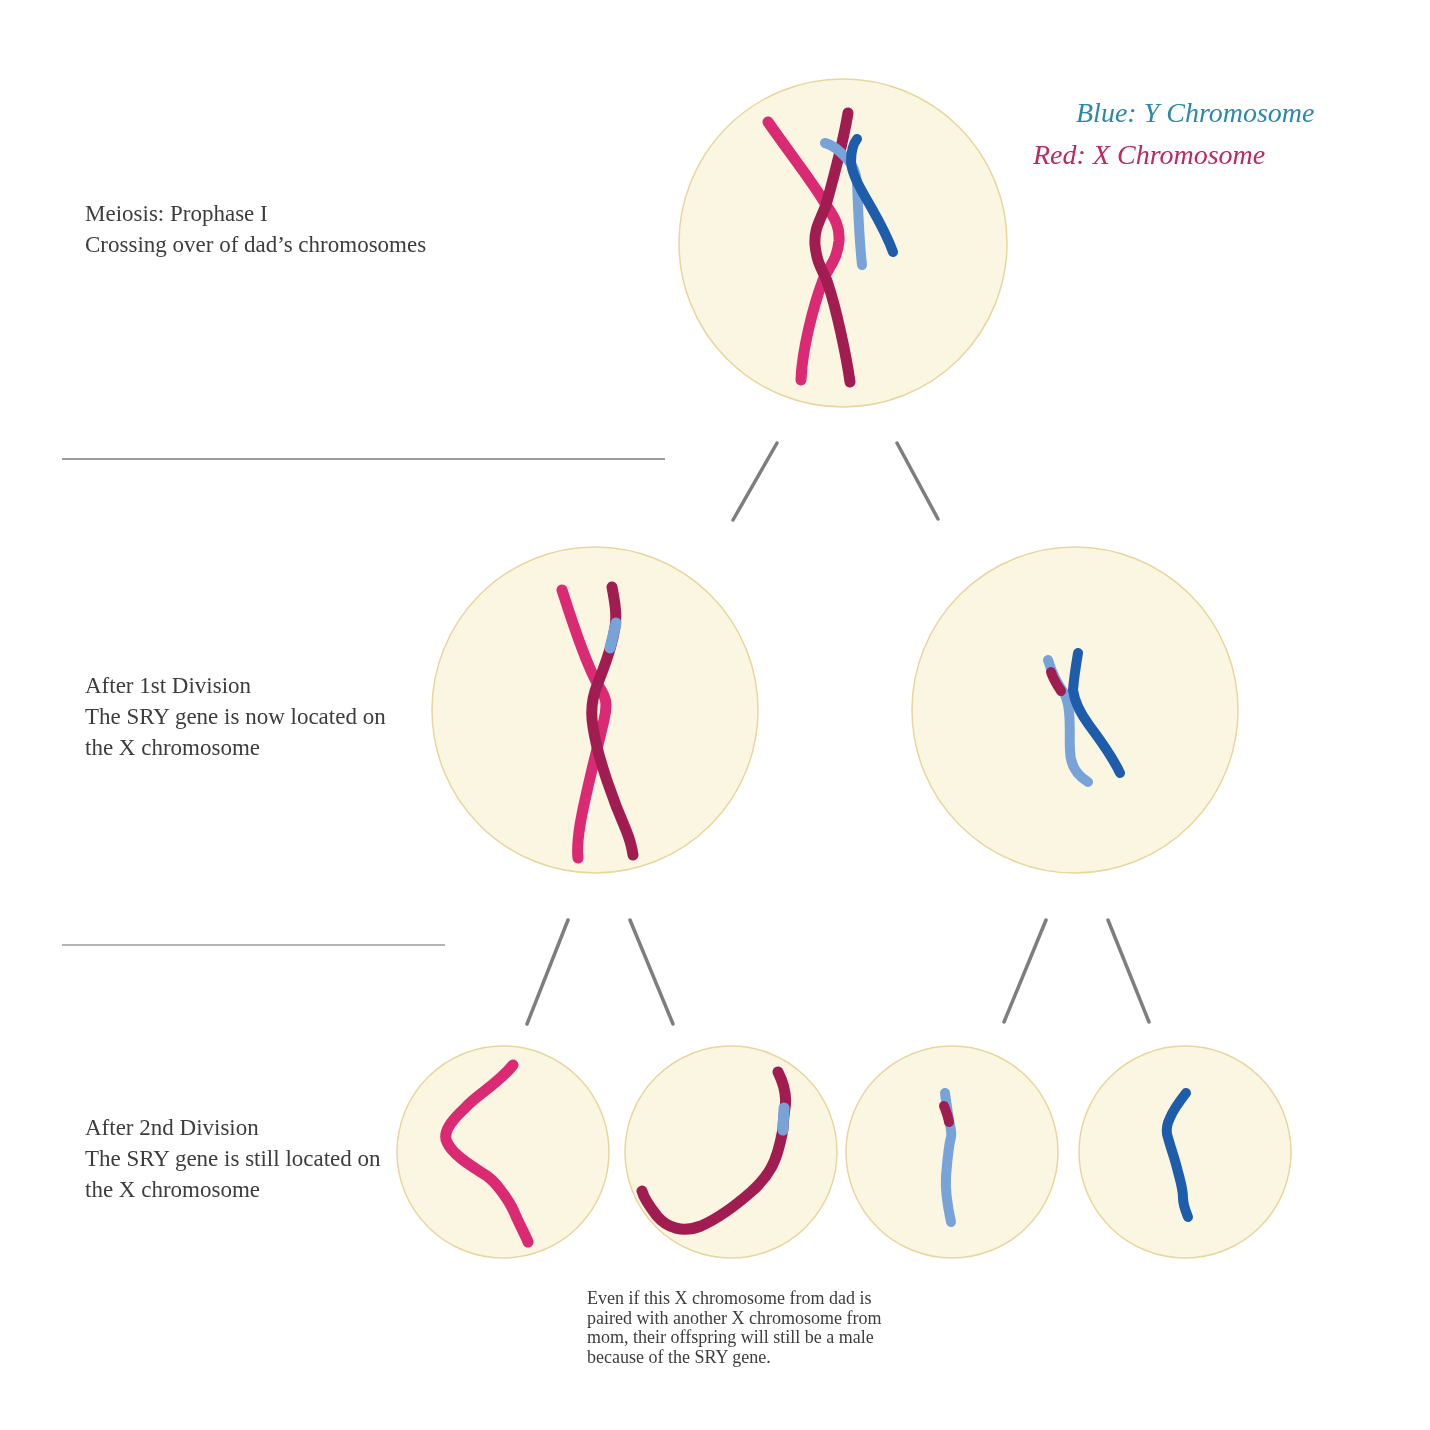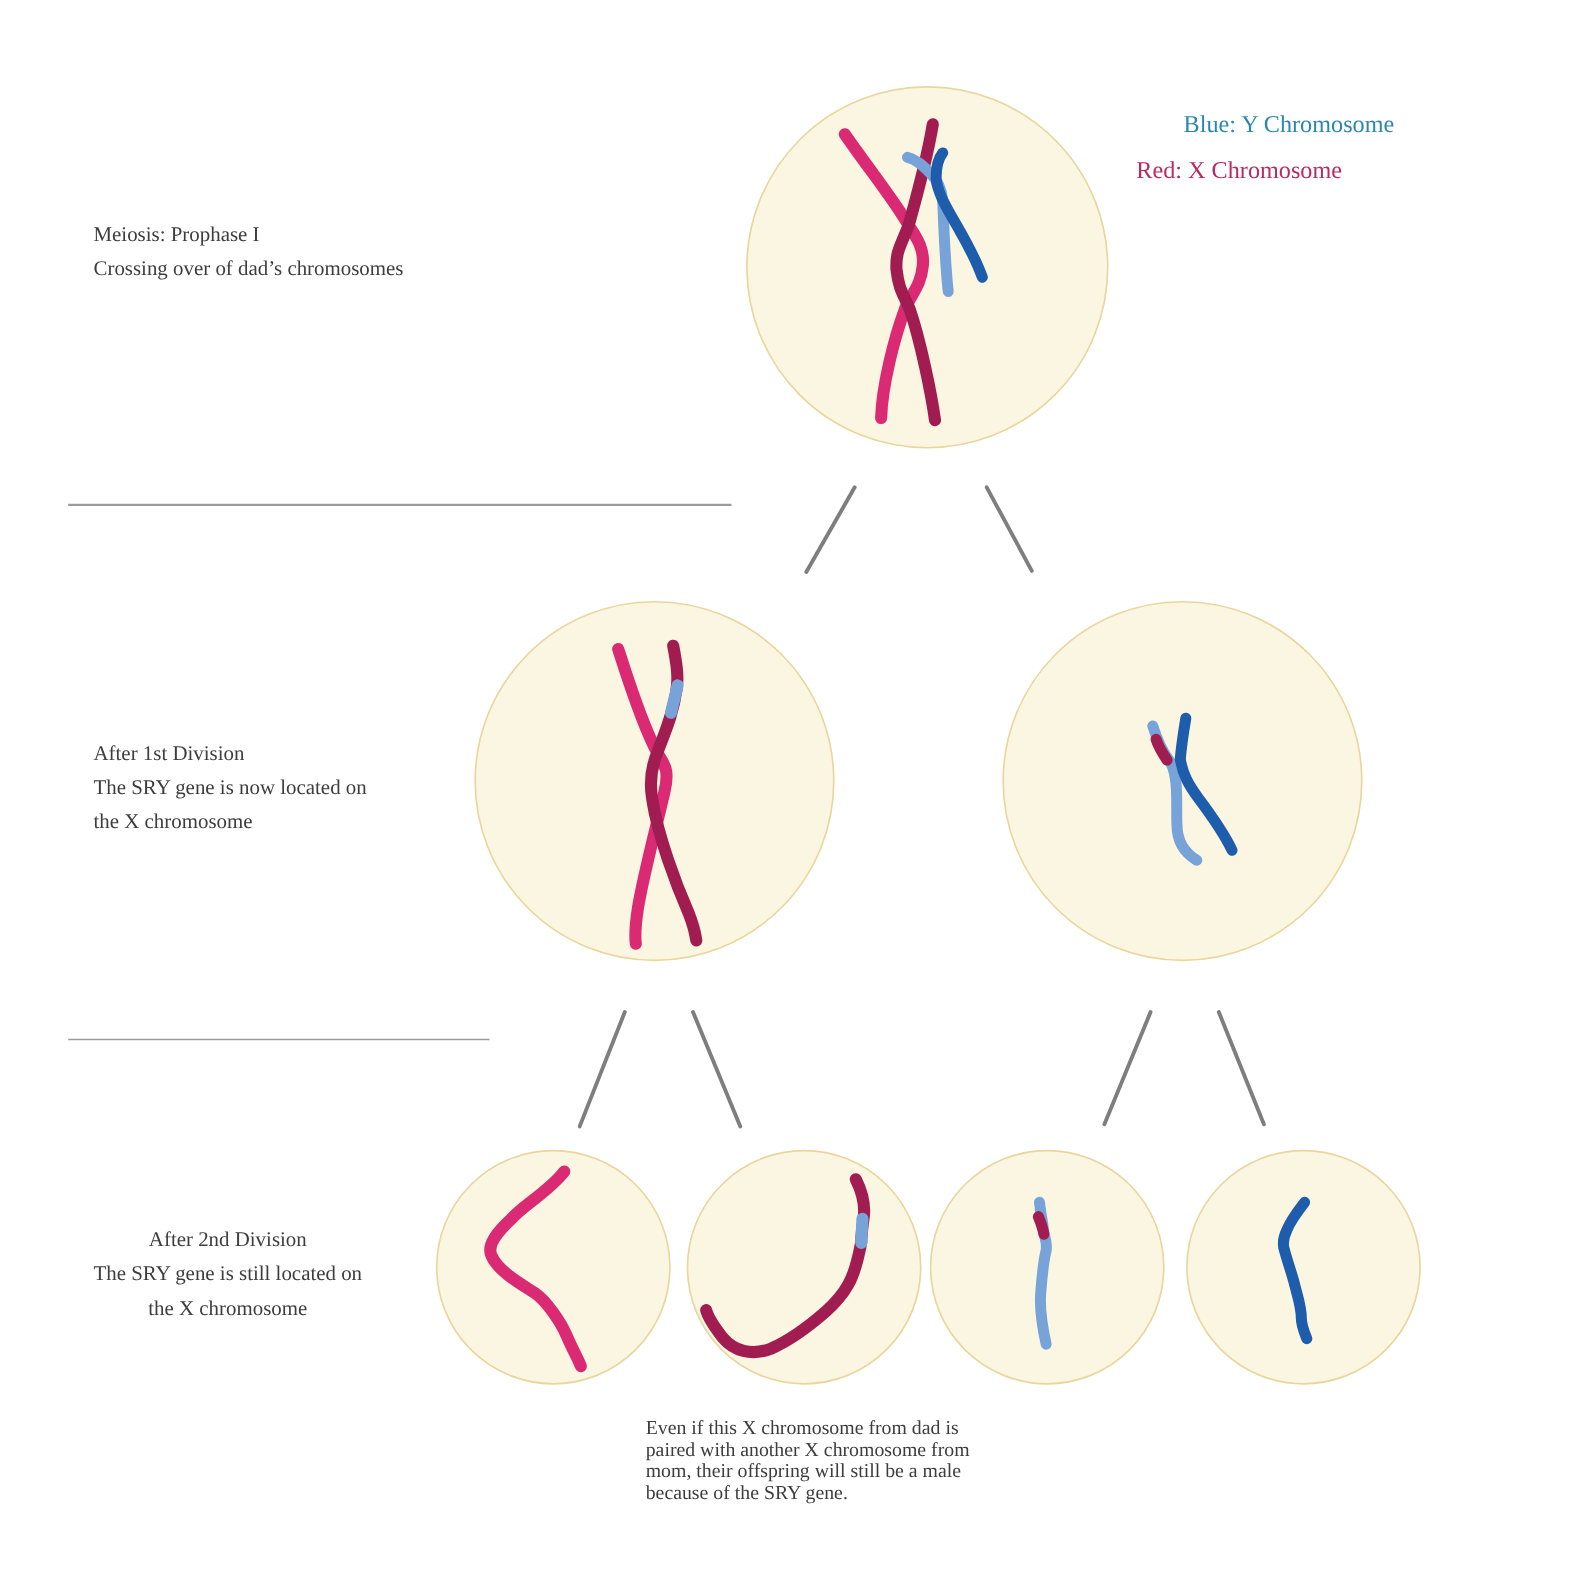--- a/index.html
+++ b/index.html
@@ -3,26 +3,26 @@
 <meta charset="utf-8">
 <style>
   html,body{margin:0;padding:0;}
   body{
     width:1430px;height:1430px;position:relative;background:#ffffff;
     font-family:"Liberation Serif","DejaVu Serif",serif;
     overflow:hidden;
   }
   .abs{position:absolute;}
   .label{
-    color:var(--text);font-size:19px;line-height:31px;white-space:pre-line;
+    color:var(--text);font-size:23px;line-height:31px;white-space:pre-line;
   }
   .caption{
     color:var(--text);font-size:18px;line-height:19.5px;white-space:pre-line;
   }
-  .legend-line{font-size:22px;line-height:32px;}
+  .legend-line{font-size:28px;line-height:32px;font-style:italic;}
   .legend-blue{color:var(--legend_blue);}
   .legend-red{color:var(--legend_red);}
   svg{position:absolute;left:0;top:0;}
   .cell{fill:var(--cell_fill);stroke:var(--cell_border);stroke-width:1.5;}
   .strand{fill:none;stroke-linecap:round;stroke-linejoin:round;}
   .strand-pink{stroke:var(--x_pink);stroke-width:11;}
   .strand-maroon{stroke:var(--x_maroon);stroke-width:11;}
   .strand-lblue{stroke:var(--y_light_blue);stroke-width:10;}
   .strand-dblue{stroke:var(--y_dark_blue);stroke-width:10;}
   .seg-lblue{stroke:var(--y_light_blue);stroke-width:11;}
@@ -93,20 +93,20 @@
 </svg>
 
 <div class="abs legend-line legend-blue" style="left:1076px;top:97px;">Blue: Y Chromosome</div>
 <div class="abs legend-line legend-red" style="left:1033px;top:139px;">Red: X Chromosome</div>
 
 <div class="abs label" style="left:85px;top:198px;">Meiosis: Prophase I
 Crossing over of dad’s chromosomes</div>
 <div class="abs label" style="left:85px;top:670px;">After 1st Division
 The SRY gene is now located on
 the X chromosome</div>
-<div class="abs label" style="left:85px;top:1112px;text-align:center;">After 2nd Division
+<div class="abs label" style="left:85px;top:1112px;">After 2nd Division
 The SRY gene is still located on
 the X chromosome</div>
 
 <div class="abs caption" style="left:587px;top:1289px;width:320px;">Even if this X chromosome from dad is
 paired with another X chromosome from
 mom, their offspring will still be a male
 because of the SRY gene.</div>
 
 </body></html>

